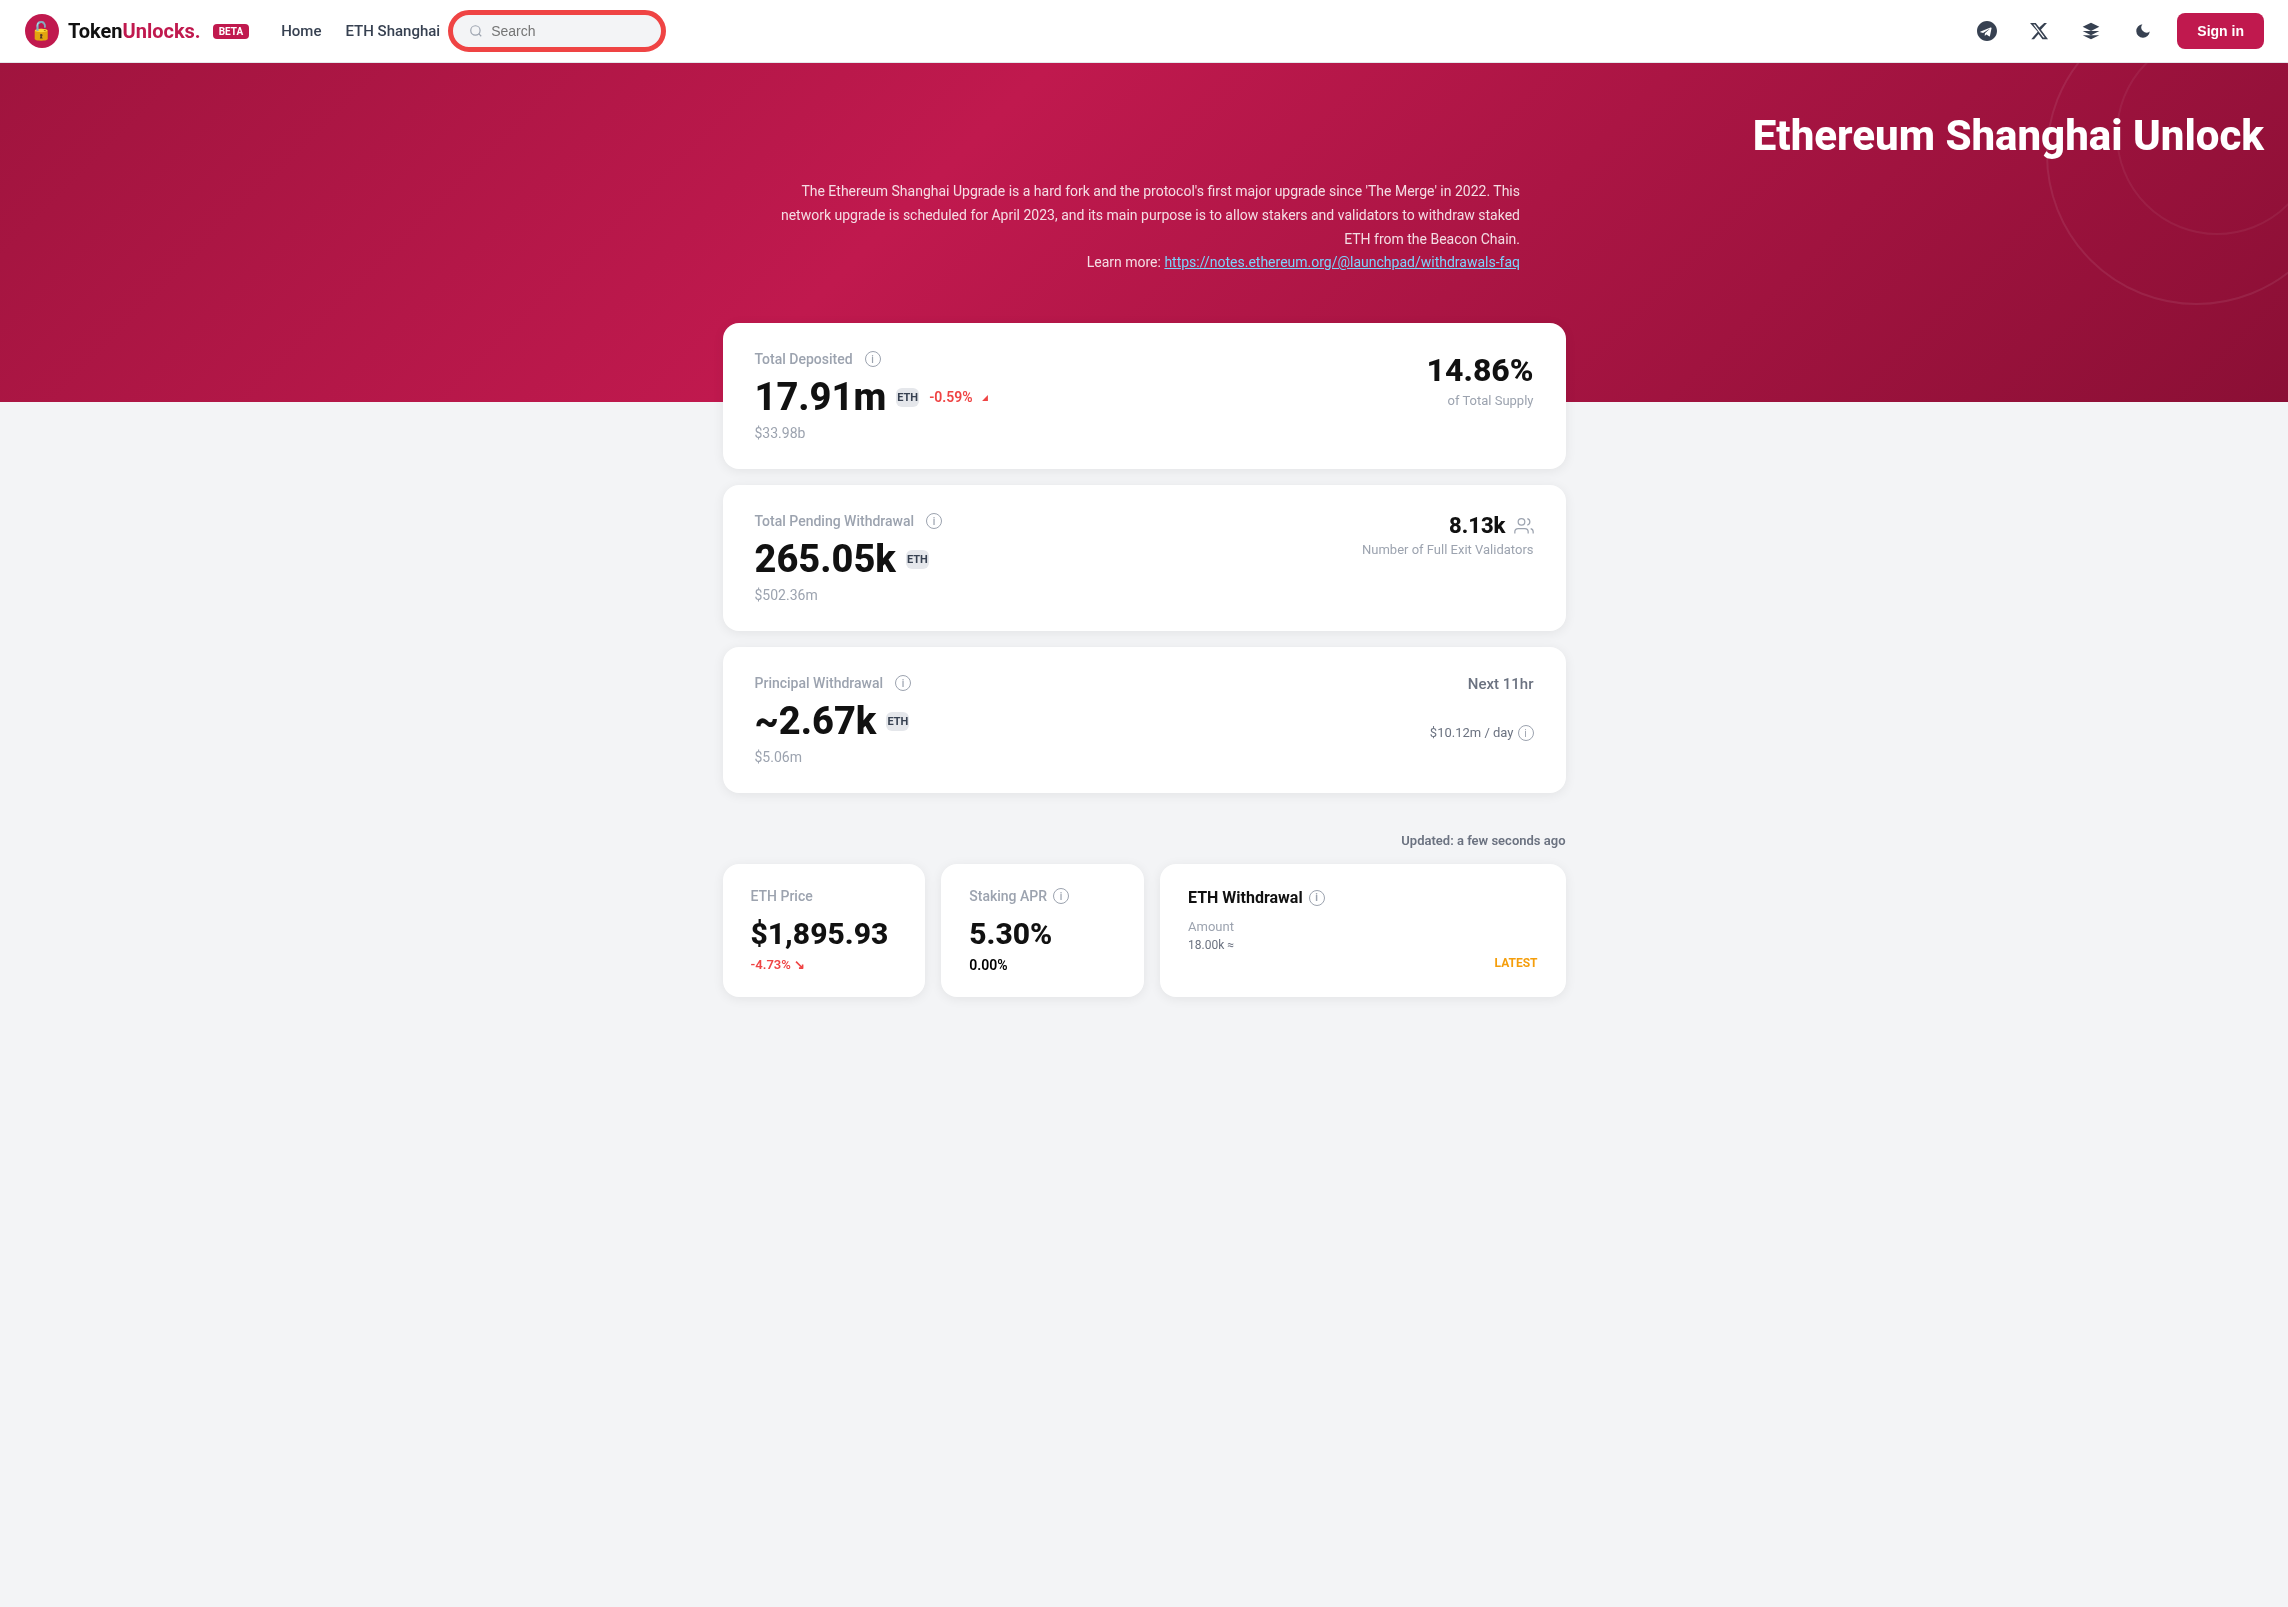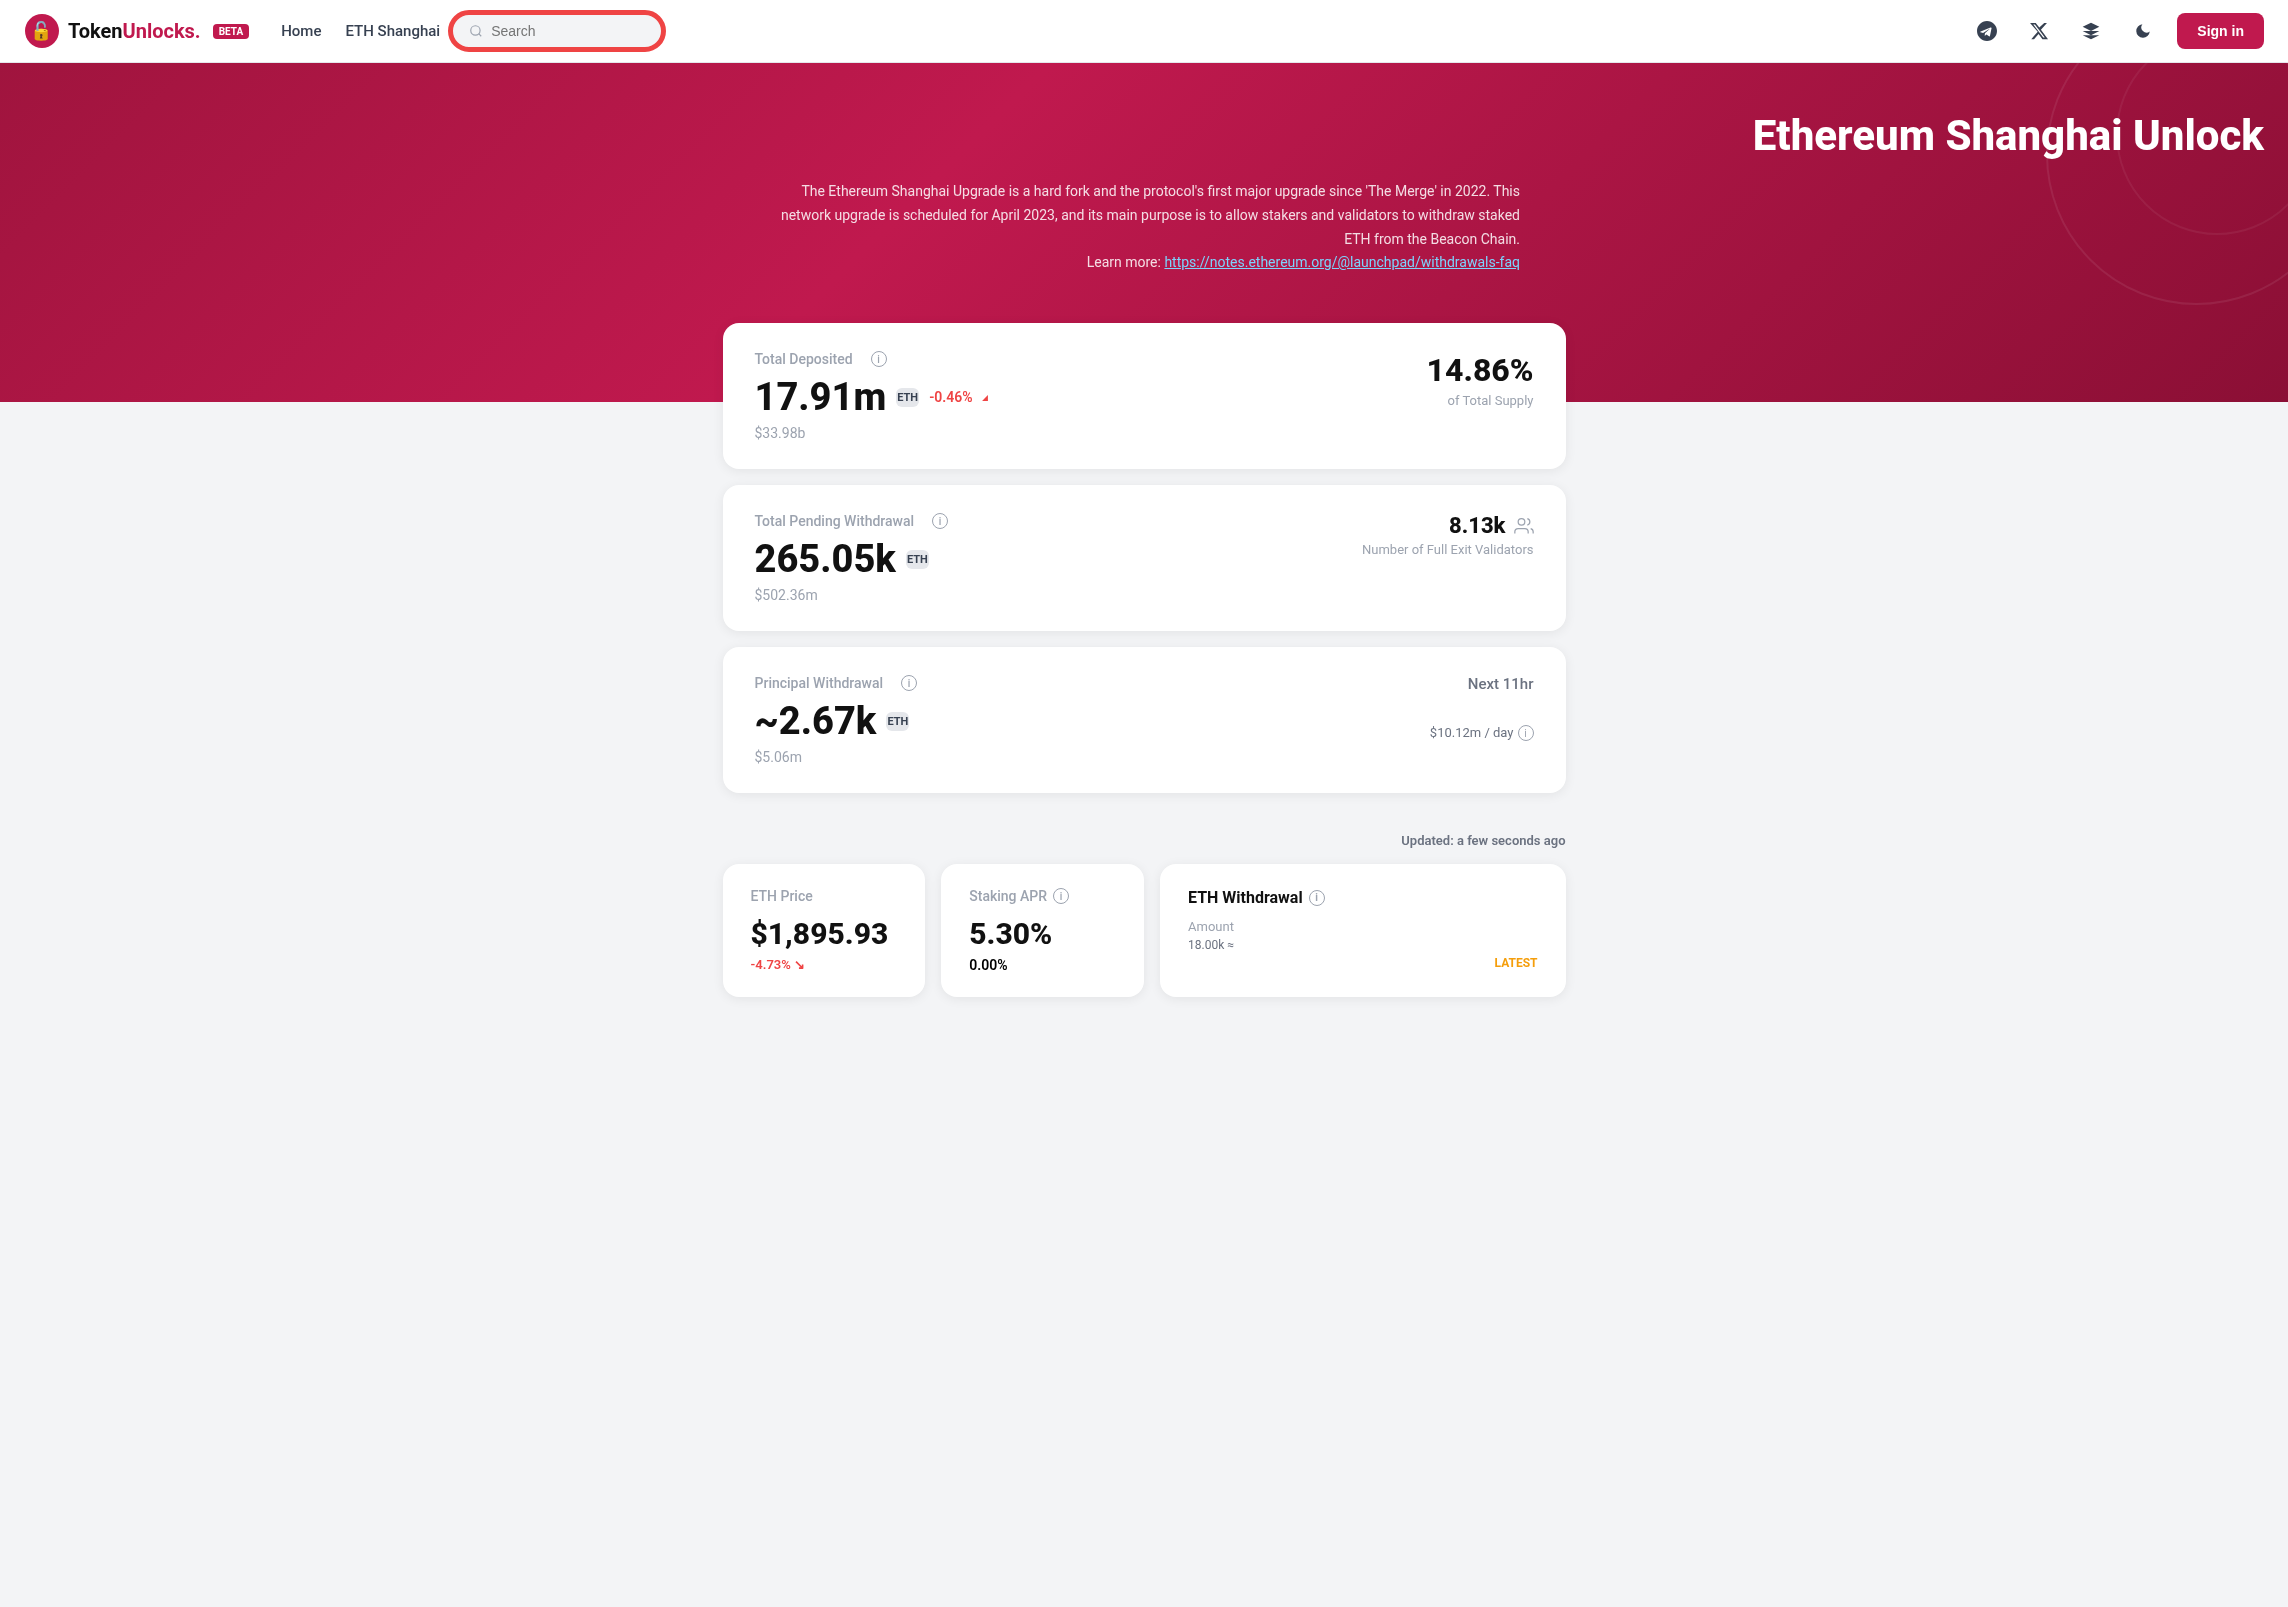--- a/index.html
+++ b/index.html
@@ -154,21 +154,21 @@
       align-items: flex-start;
       justify-content: space-between;
     }
     .card-left {}
     .card-label {
       font-size: 14px;
       color: #9ca3af;
       font-weight: 500;
       display: flex;
       align-items: center;
-      gap: 18px;
+      gap: 12px;
       margin-bottom: 8px;
     }
     .card-main-value {
       font-size: 38px;
       font-weight: 800;
       color: #111;
       display: flex;
       align-items: center;
       gap: 10px;
     }
@@ -382,21 +382,21 @@
   <div class="stat-card">
     <div class="card-left">
       <div class="card-label">
         <span>Total Deposited</span>
         <span class="info-icon">i</span>
       </div>
       <div class="card-main-value">
         <span>17.91m</span>
         <span class="eth-badge">ETH</span>
         <span class="change-negative">
-          <span>-0.46%</span>
+          <span>-0.59%</span>
           <svg width="14" height="14" viewBox="0 0 24 24" fill="#ef4444" style="display:inline;vertical-align:middle;margin-left:2px;">
             <path d="M7 7l10 10M17 7v10H7"></path>
           </svg>
         </span>
       </div>
       <div class="card-sub-value">$33.98b</div>
     </div>
     <div class="card-right">
       <div class="card-right-value">14.86%</div>
       <div class="card-right-label">of Total Supply</div>

